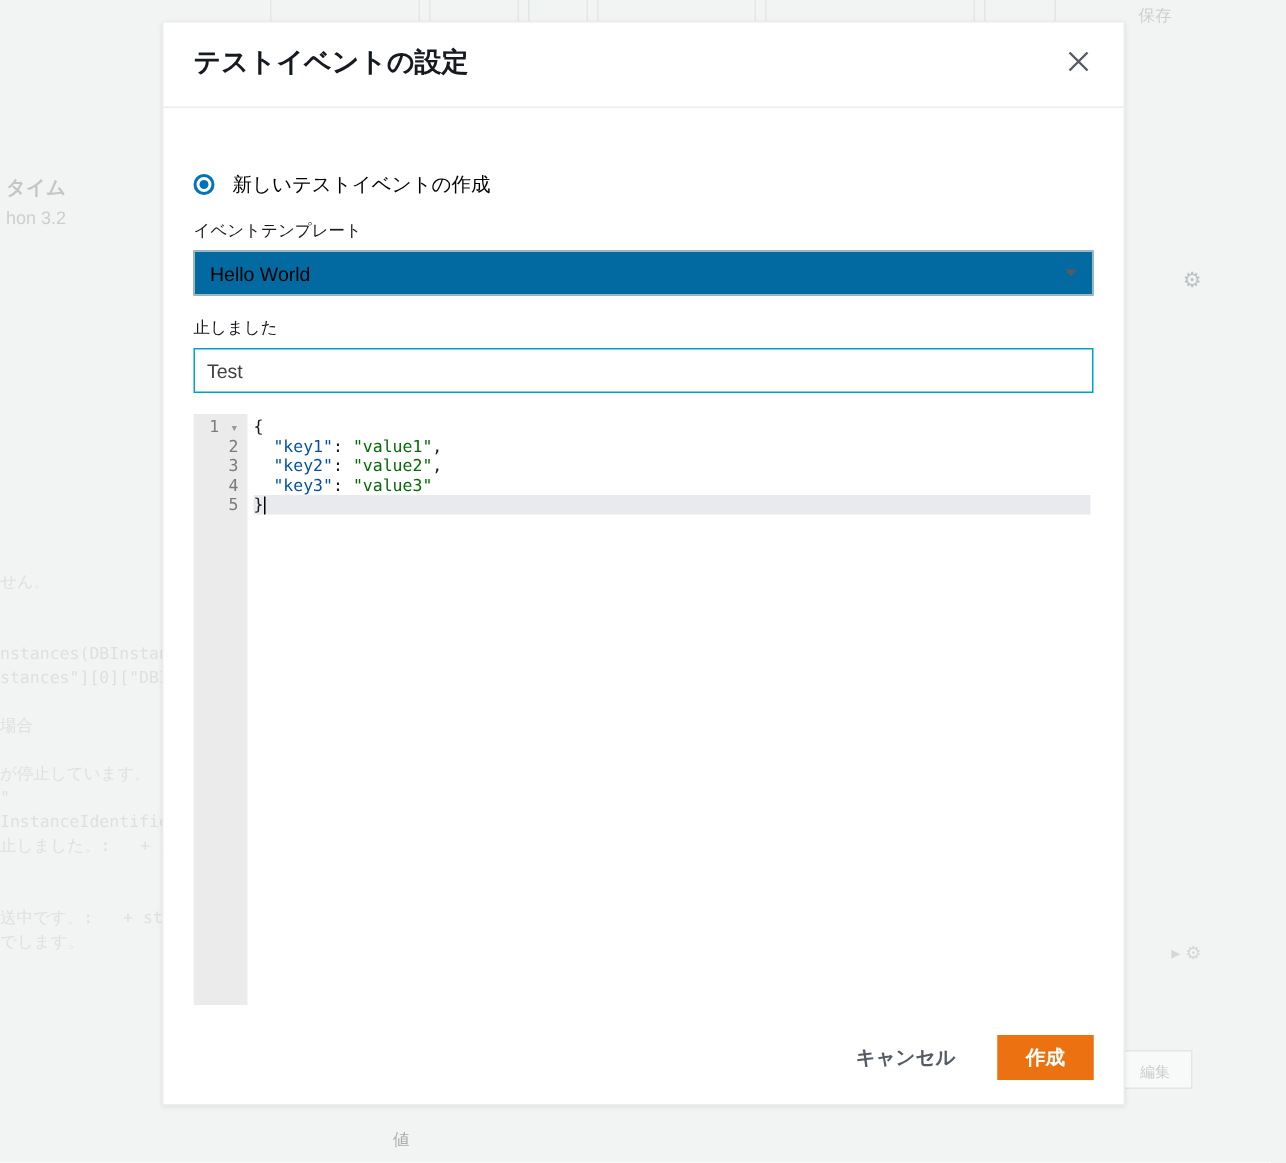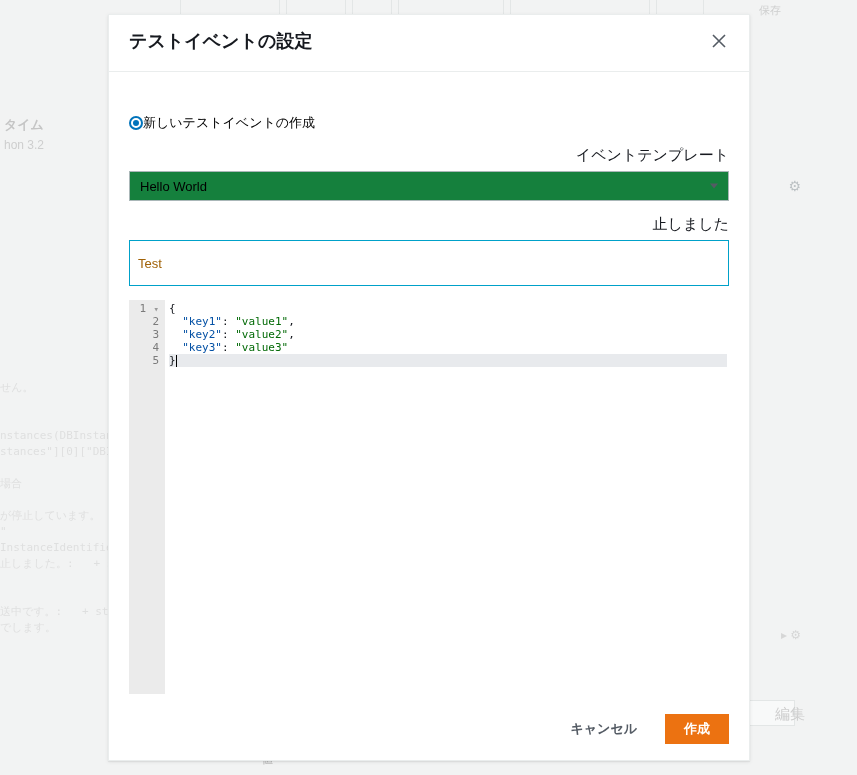--- a/index.html
+++ b/index.html
@@ -52,59 +52,59 @@
     .close-btn {
       background: none; border: none; cursor: pointer;
       font-size: 16px; color: #545b64; padding: 2px;
       width: 20px; height: 20px;
       display: flex; align-items: center; justify-content: center;
     }
     .modal-body { padding: 18px 20px 0 20px; }
     .desc { font-size: 13px; color: #16191f; line-height: 1.55; }
 
     .radio-group { margin: 14px 0 8px 0; }
-    .radio-row { display: flex; align-items: center; gap: 0; font-size: 13px; margin-bottom: 6px; margin-top: 24px; }
+    .radio-row { display: flex; align-items: center; gap: 12px; font-size: 13px; margin-bottom: 6px; margin-top: 24px; }
     .radio-outer {
       width: 14px; height: 14px; border-radius: 50%;
       display: inline-flex; align-items: center; justify-content: center;
       flex-shrink: 0;
     }
     .radio-outer.checked { border: 2px solid #0073bb; }
     .radio-outer.checked::after {
       content: ""; width: 6px; height: 6px; border-radius: 50%; background: #0073bb;
     }
     .radio-outer.disabled { border: 2px solid #d5dbdb; background: #f2f3f3; }
     .radio-row.disabled { color: #aab7b8; }
 
     .field-block { margin-top: 14px; }
-    .field-label { font-size: 15px; color: #16191f; margin-bottom: 6px; display: block; text-align: right; }
+    .field-label { font-size: 11px; color: #16191f; margin-bottom: 6px; display: block; }
     .select-wrap {
       position: relative;
       border: 1px solid #aab7b8;
-      background: #15803d;
+      background: #0369a1;
       height: 30px;
       display: flex; align-items: center;
       padding: 0 30px 0 10px;
       font-size: 13px;
       cursor: pointer;
     }
     .select-caret {
       position: absolute; right: 10px; top: 50%; transform: translateY(-50%);
       width: 0; height: 0;
       border-left: 4px solid transparent;
       border-right: 4px solid transparent;
       border-top: 5px solid #545b64;
     }
     .text-input {
       width: 100%;
-      height: 46px;
+      height: 30px;
       border: 1px solid #00a1c9;
       padding: 0 8px;
       font-size: 13px;
-      color: #a16207;
+      color: #404040;
       outline: none;
       font-family: inherit;
     }
 
     
     .code-editor {
       margin-top: 14px;
       border: 0;
       height: 394px;
       display: flex;
@@ -180,21 +180,21 @@
 場合
 
 が停止しています。
 "
 InstanceIdentifier=
 止しました。:   + s
 
 
 送中です。:   + str
 でします。</div>
-  <div class="bg-btn"><span style="font-size:15px;color:#aaa;position:relative;top:4px;left:29px">編集</span></div>
+  <div class="bg-btn"><span style="font-size:10px;color:#aaa;position:relative;top:4px;left:14px">編集</span></div>
 </div>
 <div class="bg-val">値</div>
 
 <div class="modal">
   <div class="modal-header">
     <h2 class="modal-title">テストイベントの設定</h2>
     <button class="close-btn">
       <svg width="14" height="14" viewBox="0 0 14 14">
           <path d="M1 1 L13 13 M13 1 L1 13" stroke="#545b64" stroke-width="1.6" fill="none"></path>
         </svg>

